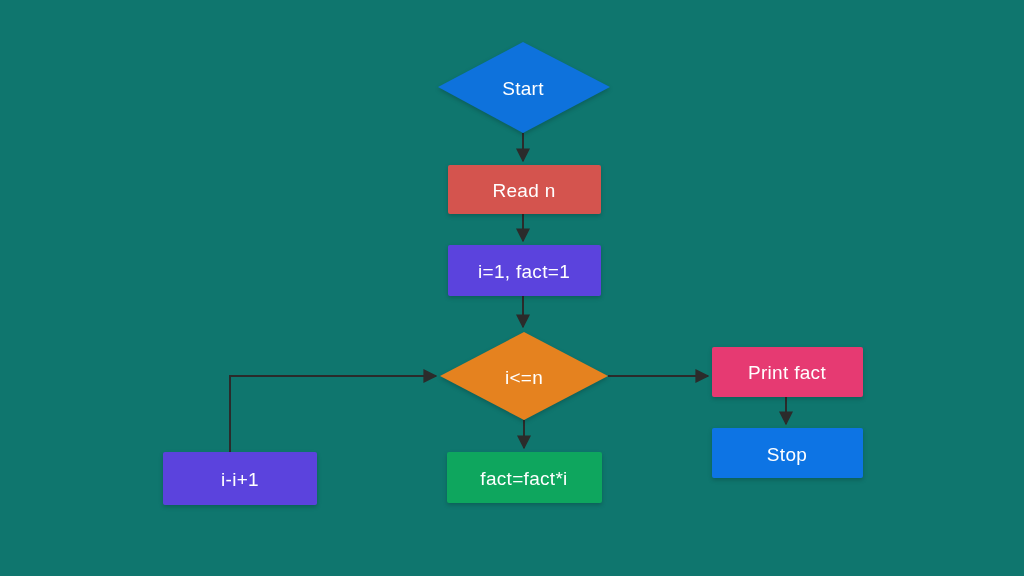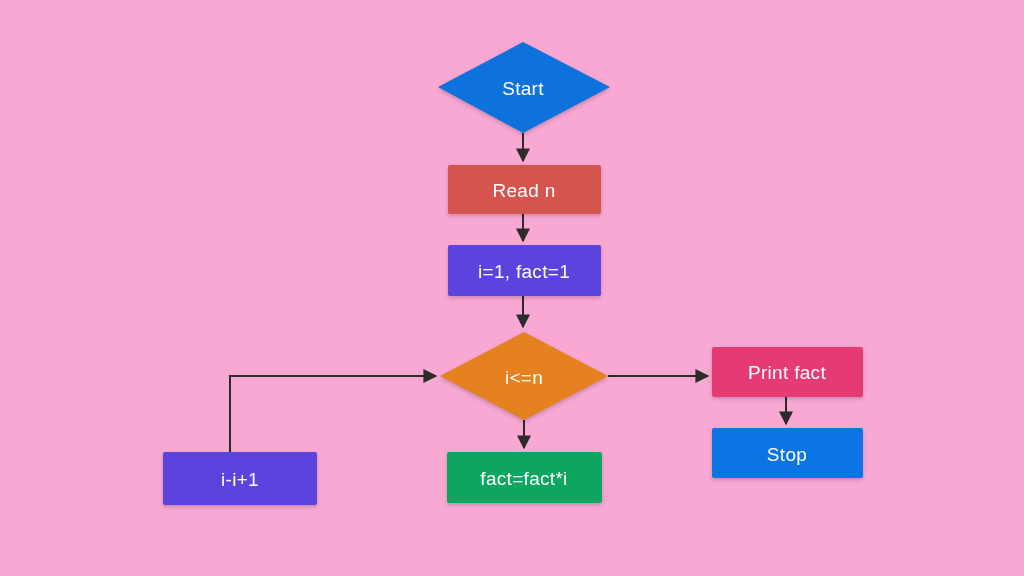--- a/index.html
+++ b/index.html
@@ -8,21 +8,21 @@
     background: #ffffff;
     width: 1024px;
     height: 576px;
     overflow: hidden;
     font-family: "Liberation Sans", sans-serif;
   }
   .canvas {
     position: relative;
     width: 1024px;
     height: 576px;
-    background: #f9a8d4;
+    background: #0f766e;
   }
   svg { display: block; }
   .node-shape {
     filter: drop-shadow(0px 2px 2px rgba(0,0,0,0.20));
   }
   .node-label {
     font-family: "Liberation Sans", sans-serif;
     font-size: 19px;
     font-weight: 500;
     fill: #ffffff;

